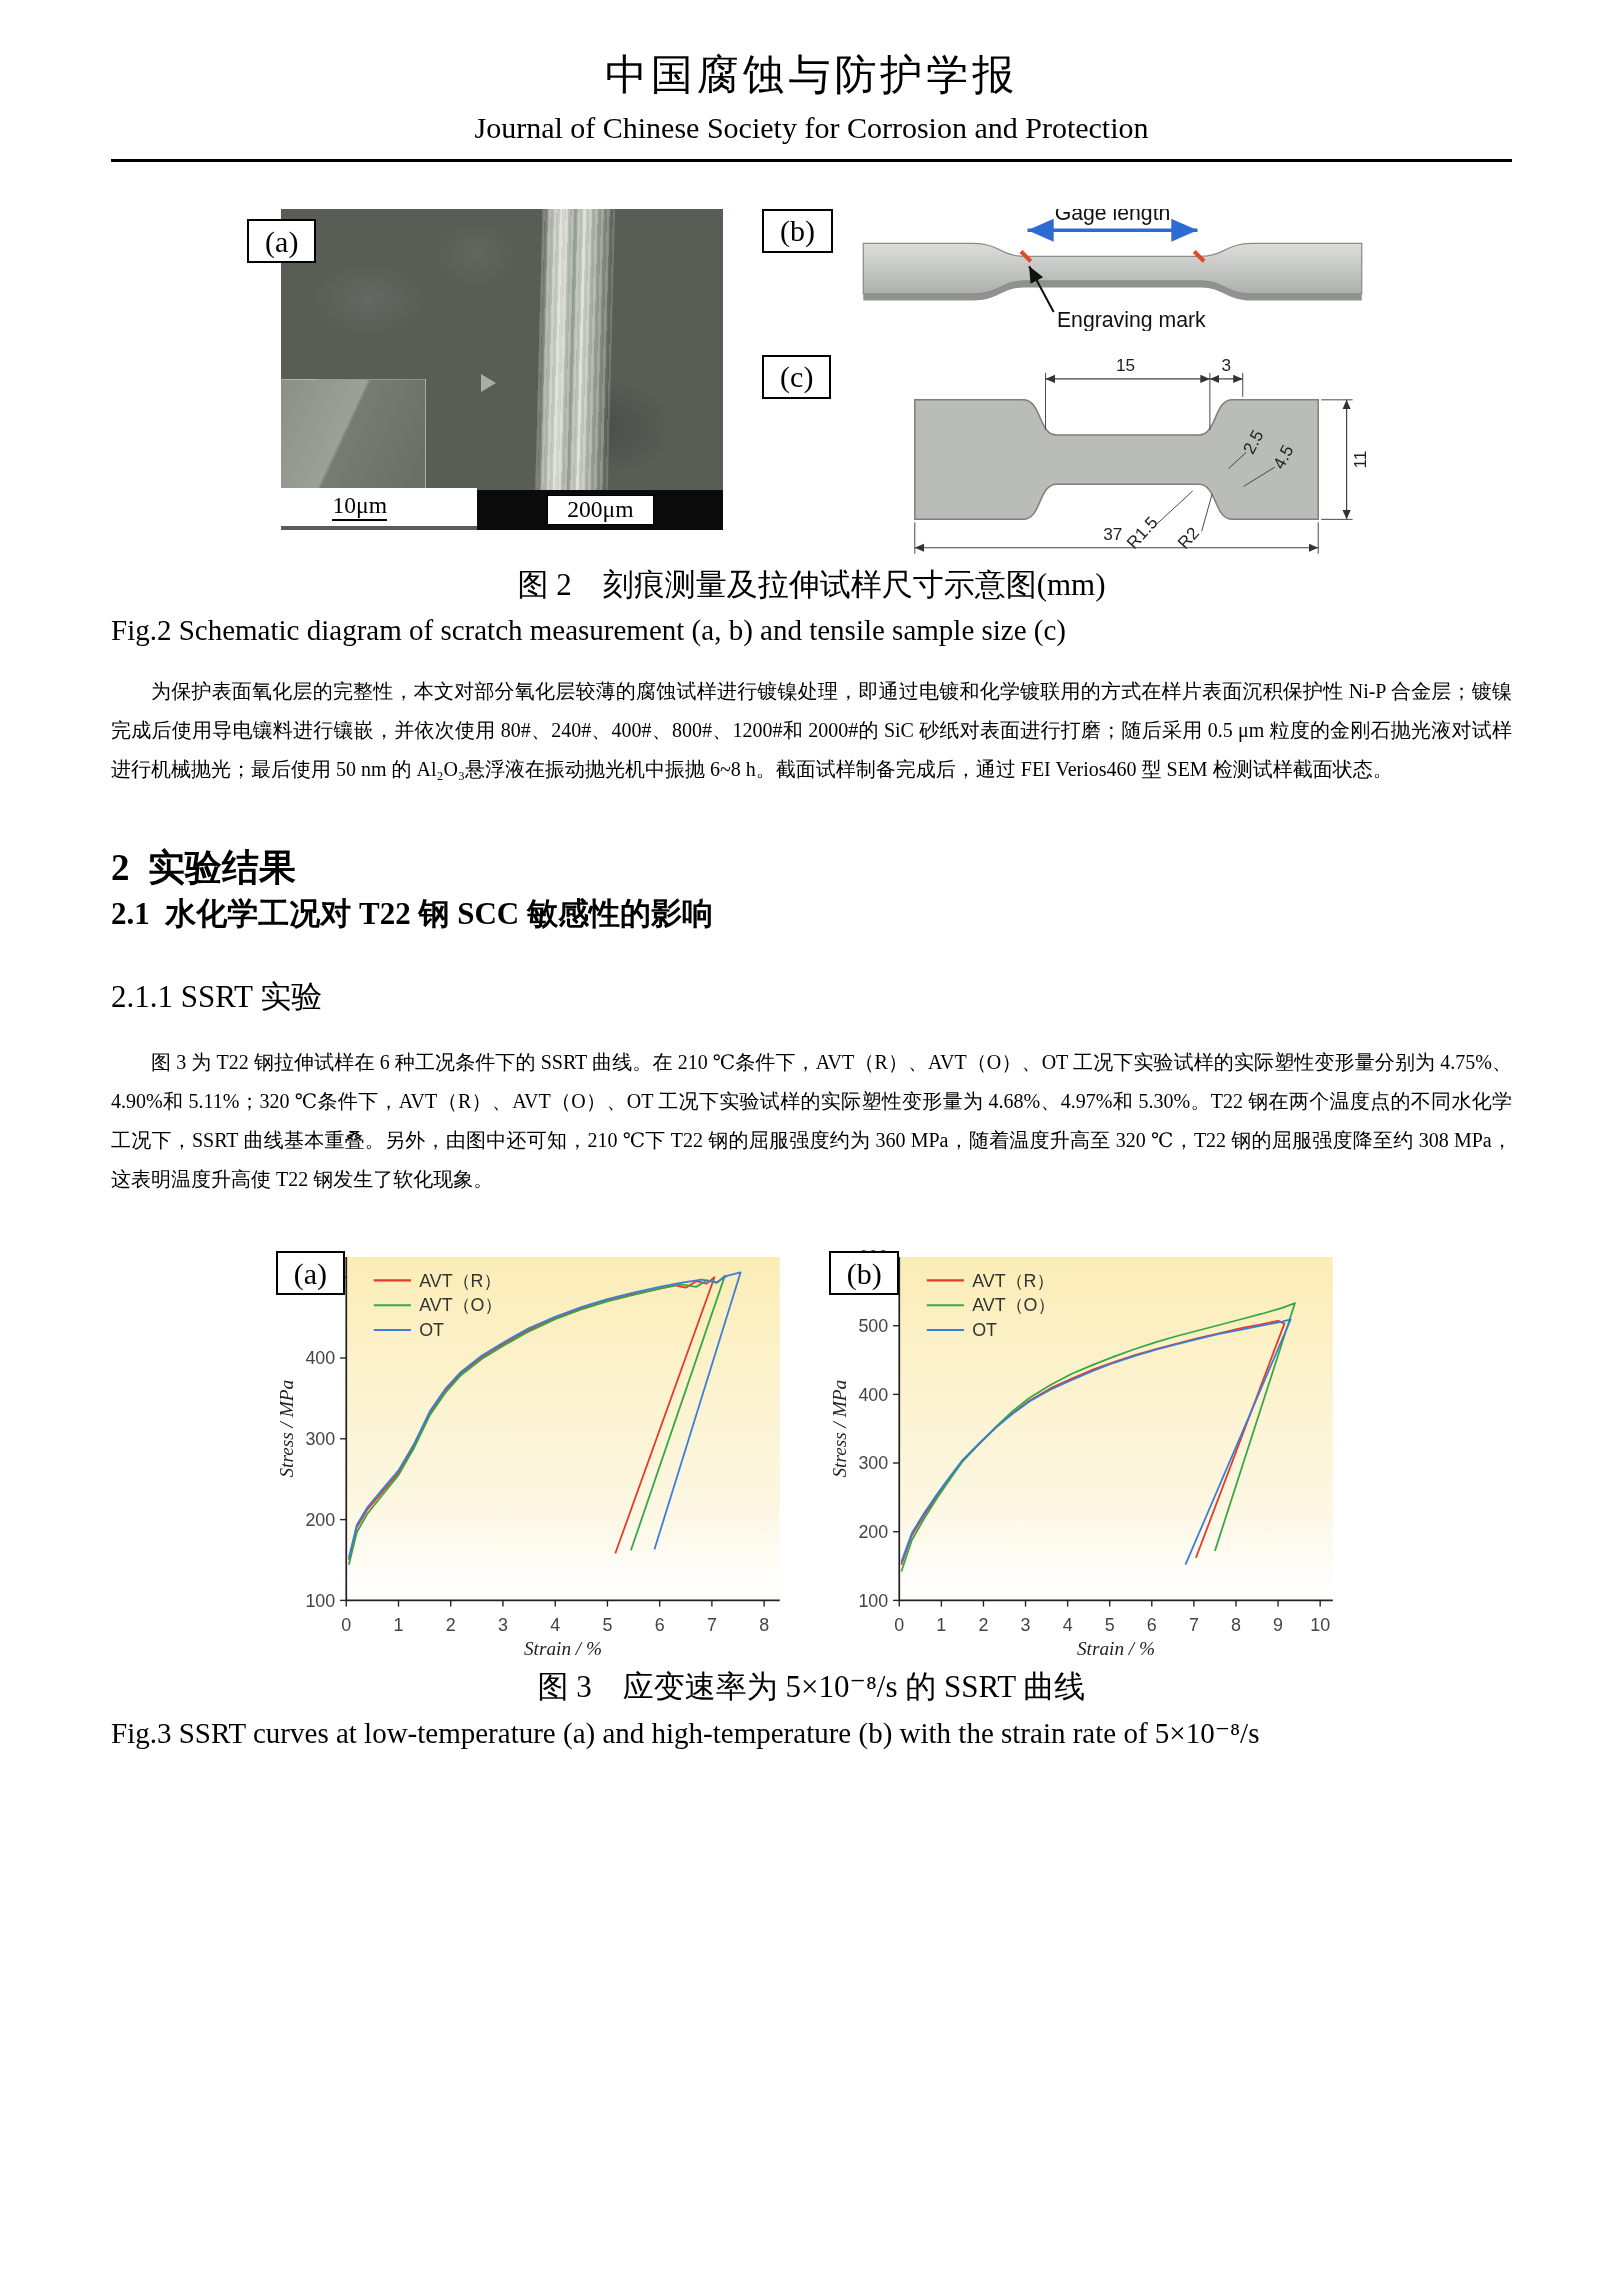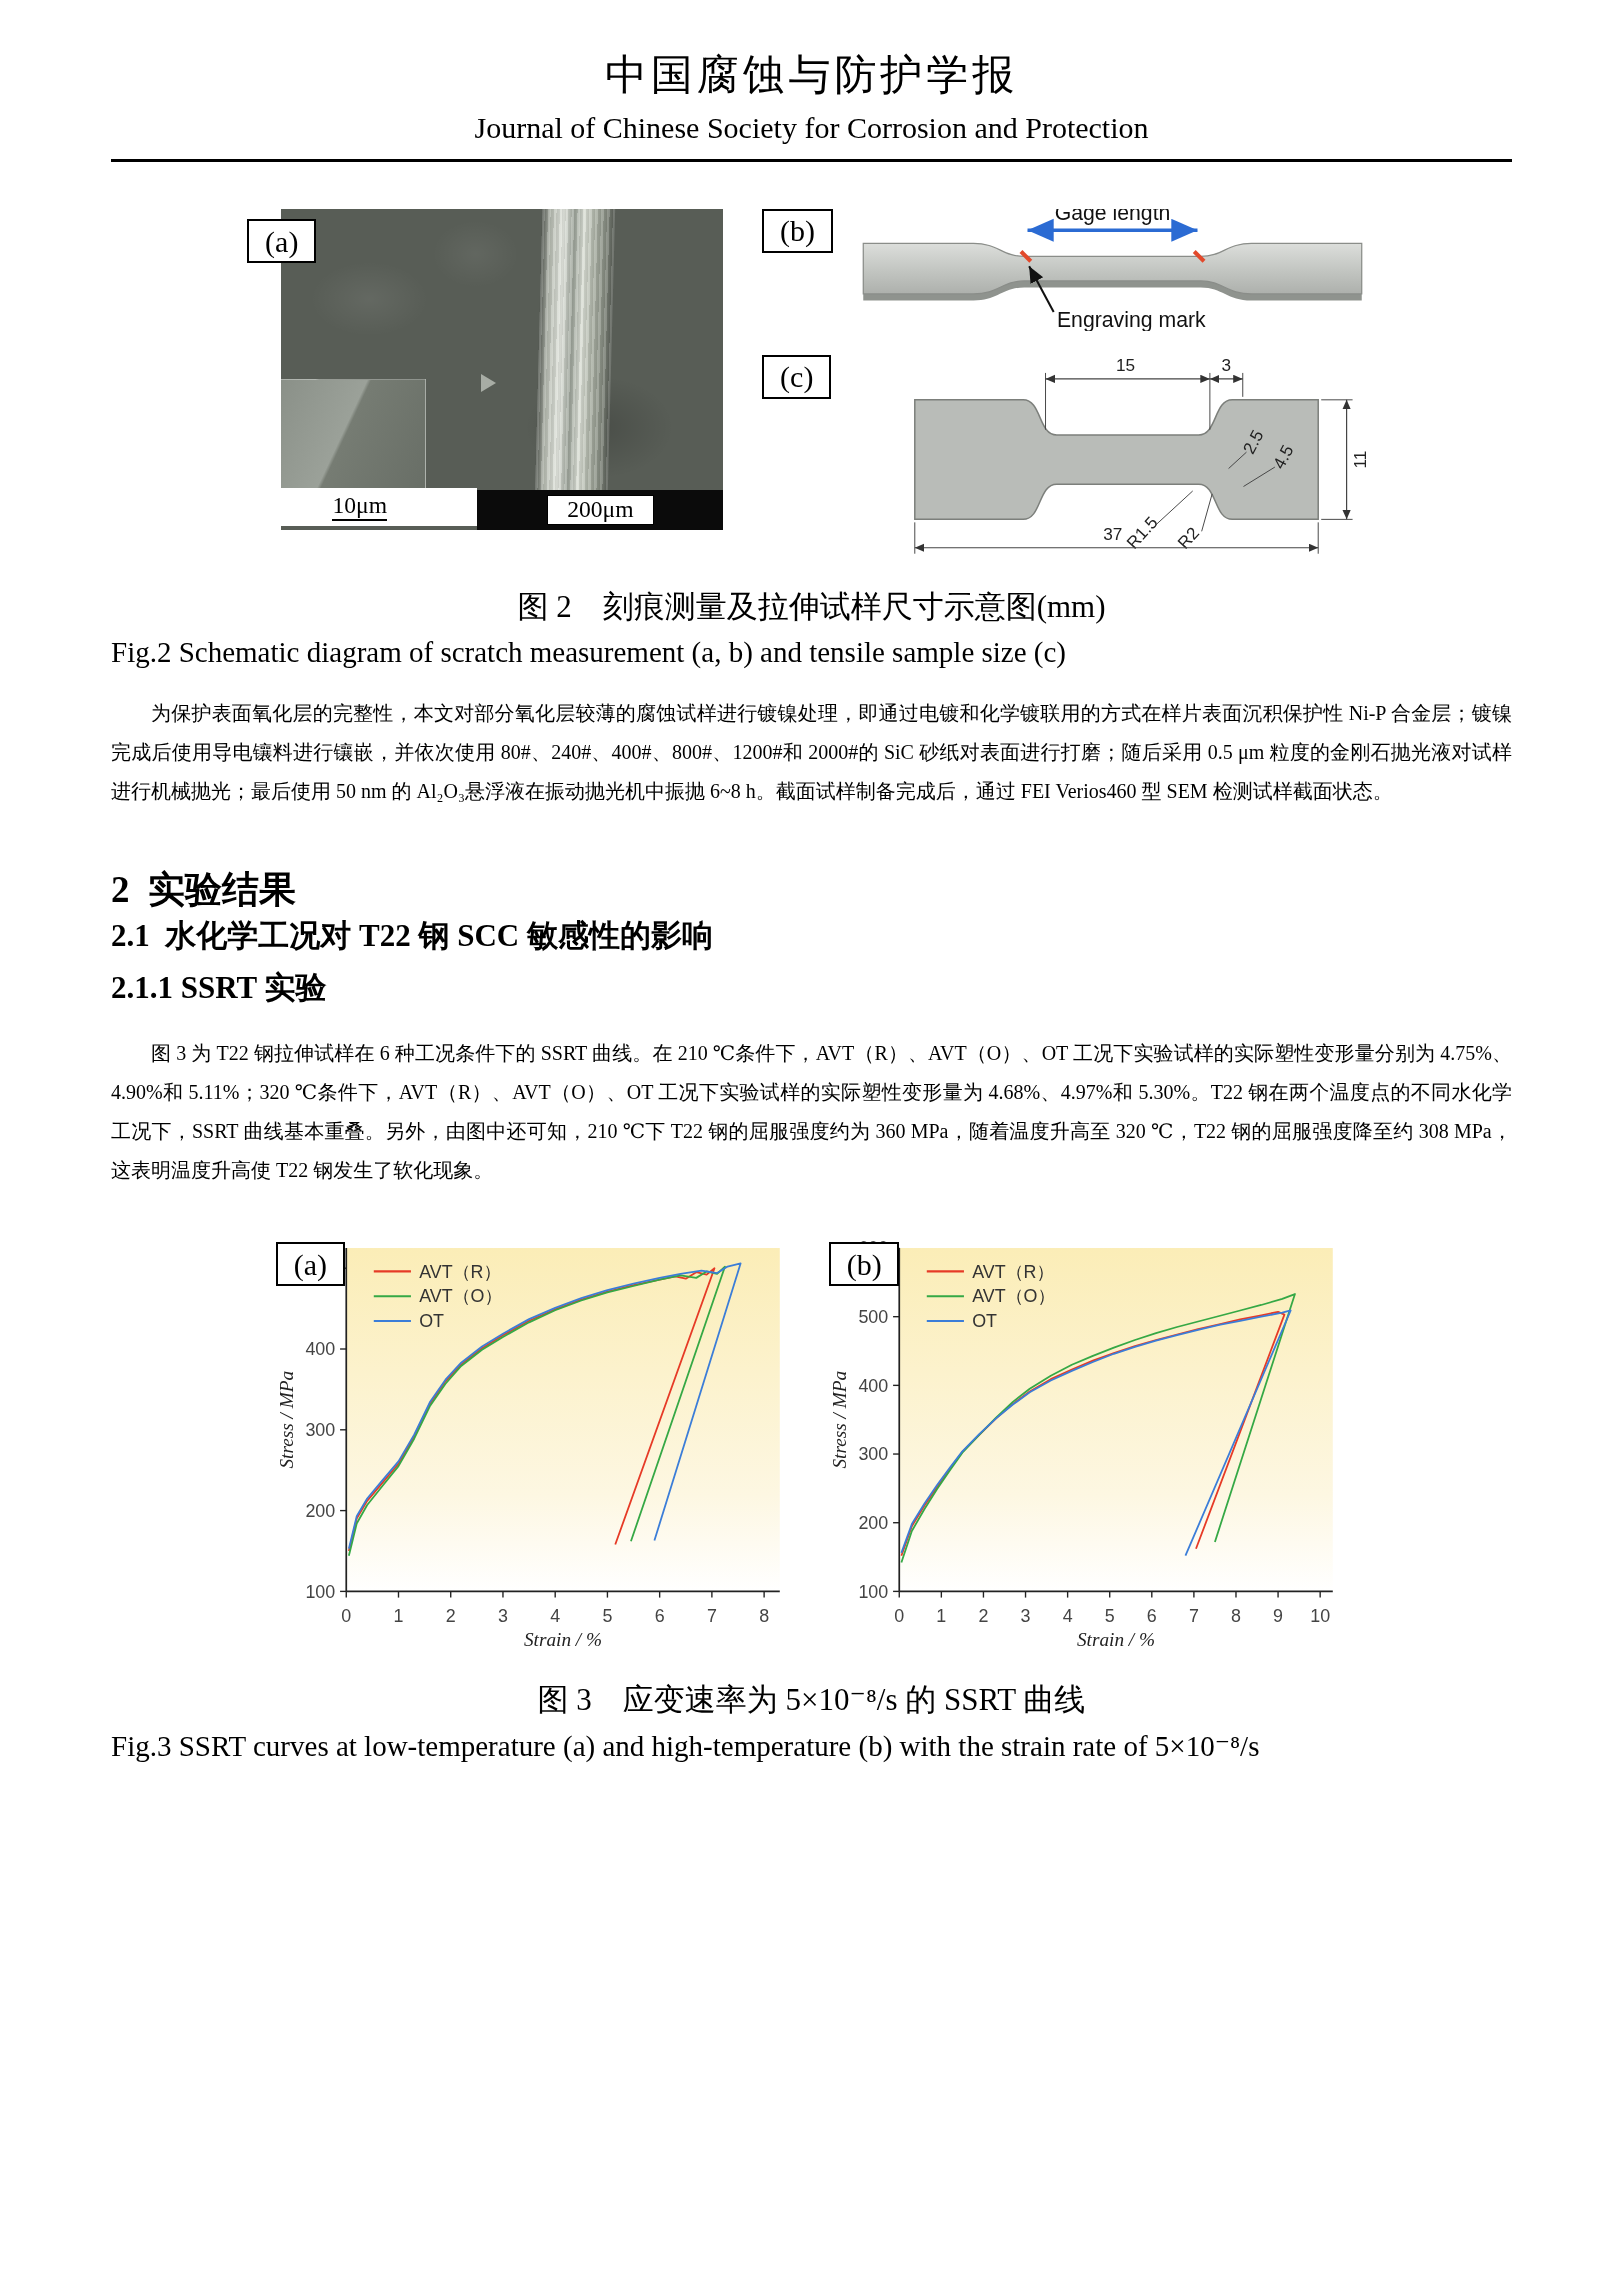--- a/index.html
+++ b/index.html
@@ -48,29 +48,29 @@
   .fig2-right{display:flex;flex-direction:column;gap:23.6px}
   .panel-row{display:flex;align-items:flex-start;gap:18.3px}
   .svg-b{width:523px;height:auto;display:block}
   .svg-c{width:523px;height:auto;display:block;margin-left:5.2px}
   .btext{font:26px "Liberation Sans","DejaVu Sans",sans-serif;fill:#111}
   .dtext{font:23px "Liberation Sans","DejaVu Sans",sans-serif;fill:#222}
   .ext{stroke:#444;stroke-width:1.3}
   .dim{stroke:#444;stroke-width:1.6}
 
   
-  .cap-cn{font-size:31px;text-align:center;margin-top:22px;white-space:pre-wrap}
+  .cap-cn{font-size:31px;text-align:center;white-space:pre-wrap}
   .cap-en{font-size:29px;margin-top:7.9px}
 
   
   .para{font-size:20px;line-height:1.95;text-align:justify;text-indent:2em;margin-top:25px}
   .sec-h2{font-size:37px;font-weight:bold;margin-top:54px;white-space:pre-wrap;
           font-family:Liberation Serif, serif}
   .sec-h3{font-size:31px;font-weight:bold;white-space:pre-wrap}
-  .sec-h4{font-size:31px;font-weight:bold;margin-top:10px;white-space:pre-wrap}
+  .sec-h4{font-size:31px;font-weight:normal;margin-top:41px;white-space:pre-wrap}
 
   
   .fig3-row{display:flex;justify-content:center;gap:30px;margin-top:47px}
   .chart-wrap{position:relative;width:523px}
   .chart-plabel{position:absolute;left:2.6px;top:5.2px;z-index:2}
   svg.chart{width:523px;height:auto;display:block}
   .tick{font:26px "Liberation Sans","DejaVu Sans",sans-serif;fill:#444}
   .leg{font:26px "Liberation Sans","DejaVu Sans",sans-serif;fill:#333}
   .axlab{font:italic 28px "Liberation Serif","DejaVu Serif",serif;fill:#222}
 </style>

